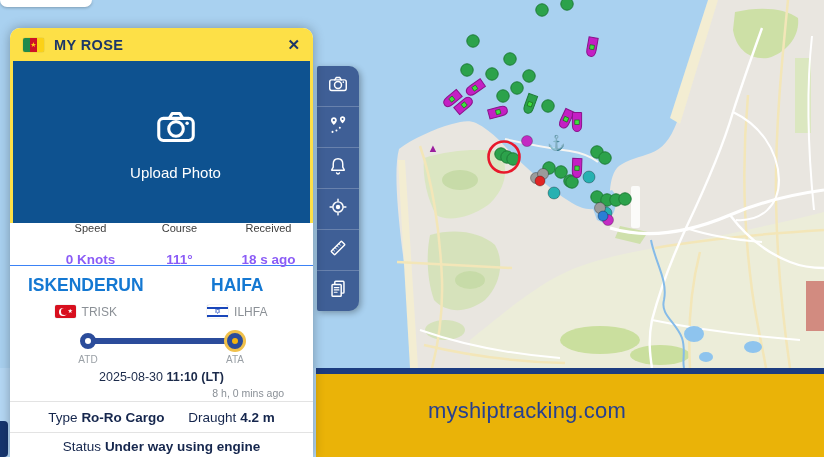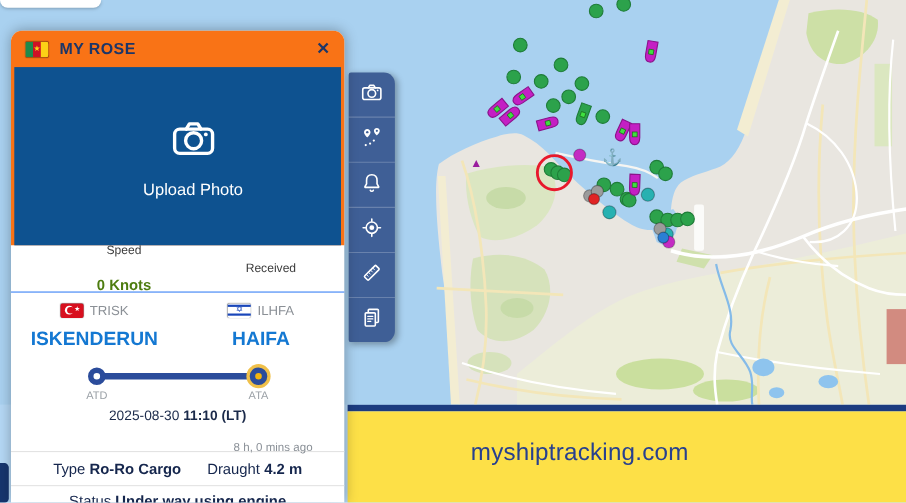--- a/index.html
+++ b/index.html
@@ -3,68 +3,68 @@
 <meta charset="utf-8">
 <style>
   html,body{margin:0;padding:0;}
   #screen{position:relative;width:824px;height:457px;background:#b5d8f5;overflow:hidden;
           font-family:"Liberation Sans",sans-serif;}
   
   #map{position:absolute;left:0;top:0;width:824px;height:368px;}
   #map svg{display:block;}
   
   #bottom-bar{position:absolute;left:316px;right:0;top:368px;height:6px;background:#1c3c80;}
-  #footer{position:absolute;left:316px;right:0;top:374px;bottom:0;background:#fde047;}
+  #footer{position:absolute;left:316px;right:0;top:374px;bottom:0;background:#eab308;}
   #brand{position:absolute;left:112px;top:24px;font-size:22px;color:#27408f;letter-spacing:.2px;}
   #top-left-widget{position:absolute;left:0;top:0;width:92px;height:7px;background:#fff;
                    border-radius:0 0 8px 8px;box-shadow:0 1px 3px rgba(0,0,0,.25);}
   #corner-widget{position:absolute;left:0;top:421px;width:8px;height:36px;background:#16356e;
                  border-radius:0 4px 4px 0;}
   
   #toolbar{position:absolute;left:317px;top:66px;width:42px;background:#3f5f96;
            border-radius:2px 10px 10px 2px;box-shadow:2px 2px 6px rgba(0,0,0,.3);}
   .tool-cell{height:40px;display:flex;align-items:center;justify-content:center;
              border-bottom:1px solid rgba(255,255,255,.22);cursor:pointer;}
   .tool-cell:last-child{border-bottom:none;}
   .tool-cell svg{stroke:#fff;fill:none;stroke-width:1.6;stroke-linecap:round;stroke-linejoin:round;}
   
   #panel{position:absolute;left:10px;top:28px;width:303px;height:429px;background:#fff;
          border-radius:10px 10px 0 0;box-shadow:0 0 12px rgba(0,0,0,.3);}
-  .panel-top{background:#f97316;border-radius:10px 10px 0 0;}
+  .panel-top{background:#fde047;border-radius:10px 10px 0 0;}
   .panel-header{height:33px;display:flex;align-items:center;padding:0 13px;}
   .panel-title{margin-left:10px;font-size:14.5px;font-weight:bold;color:#1c3668;letter-spacing:.4px;}
   .close-btn{margin-left:auto;font-size:15px;font-weight:bold;color:#1c3668;cursor:pointer;line-height:1;}
   .photo{height:162px;background:#0e5290;margin:0 3px;display:flex;flex-direction:column;
          align-items:center;justify-content:center;color:#fff;cursor:pointer;padding-left:28px;}
   .photo svg{stroke:#fff;fill:none;stroke-width:1.6;stroke-linecap:round;stroke-linejoin:round;}
   .photo-label{font-size:15px;margin-top:10px;}
   .stats{display:flex;height:42px;border-bottom:1px solid #3b82f6;align-items:center;padding-left:36px;}
   .stat-col{flex:1;text-align:center;}
   .stat-label{font-size:11px;color:#3c3c3c;}
-  .stat-value{font-size:13.5px;font-weight:bold;color:#4d7c0f;margin-top:18px;}
+  .stat-value{font-size:13.5px;font-weight:bold;color:#8b5cf6;margin-top:18px;}
   .route{position:relative;height:135px;}
   .halves{display:flex;}
   .half{flex:1;text-align:center;}
   .ports{padding-top:9px;}
   .port{font-size:17.5px;font-weight:bold;color:#1478d2;line-height:20px;cursor:pointer;}
   .flagrow{margin-top:9px;height:14px;}
   .flagline{display:inline-flex;align-items:center;gap:6px;}
   .port-code{font-size:12px;color:#8b9096;}
   .timeline{position:relative;height:26px;margin-top:10px;}
   .tl-line{position:absolute;left:78px;width:147px;top:10px;height:6px;background:#2b4c9b;border-radius:3px;}
   .tl-dot{position:absolute;top:5px;width:16px;height:16px;border-radius:50%;box-sizing:border-box;
           border:5px solid #2b4c9b;}
   .tl-start{left:70px;background:#fff;}
   .tl-end{left:217px;background:#f5b40d;box-shadow:0 0 0 3px #f0c04a;}
   .tl-labels{position:relative;height:12px;padding-left:44px;}
   .tl-label{position:absolute;width:40px;text-align:center;font-size:10px;color:#9aa0a6;}
   .tl-label.atd{left:58px;} .tl-label.ata{left:205px;}
   .dates{margin-top:4px;font-size:12.5px;color:#1b2a4a;}
   .dates b{font-weight:bold;}
-  .ago{margin-top:16px;font-size:10.5px;color:#8a9097;gap:44px;}
+  .ago{margin-top:3px;font-size:10.5px;color:#8a9097;gap:44px;}
   .detail-row{border-top:1px solid #e3e3e3;display:flex;align-items:center;
               padding:0 11px;font-size:13.5px;color:#15264d;justify-content:center;}
   .type-row{height:30px;}
   .status-row{height:26px;}
   .detail-left{width:140px;}
   .detail-row b{font-weight:bold;}
   
   .flag{position:relative;border-radius:2px;box-shadow:0 0 1px rgba(0,0,0,.45);flex:none;}
   .flag-cm{width:21px;height:14px;display:flex;overflow:hidden;border-radius:2px;}
   .flag-cm .s1{flex:1;background:#1f8a4c;} .flag-cm .s2{flex:1;background:#ce1126;position:relative;}
@@ -305,49 +305,54 @@
         <span class="photo-label">Upload Photo</span>
       </div>
     </div>
 
     <div class="stats">
       <div class="stat-col">
         <div class="stat-label">Speed</div>
         <div class="stat-value">0 Knots</div>
       </div>
       <div class="stat-col">
+        <div class="stat-label">Course</div>
+        <div class="stat-value">111°</div>
+      </div>
+      <div class="stat-col">
         <div class="stat-label">Received</div>
+        <div class="stat-value">18 s ago</div>
       </div>
     </div>
 
     <div class="route">
+      <div class="halves ports">
+        <div class="half"><span class="port">ISKENDERUN</span></div>
+        <div class="half"><span class="port">HAIFA</span></div>
+      </div>
       <div class="halves flagrow">
         <div class="half"><span class="flagline">
           <span class="flag flag-tr">
                 <span class="c1"></span>
                 <span class="c2"></span>
                 <span class="star">★</span>
               </span>
           <span class="port-code">TRISK</span>
             </span>
         </div>
         <div class="half"><span class="flagline">
           <span class="flag flag-il">
                 <span class="st top"></span>
                 <span class="magen">✡</span>
                 <span class="st bot"></span>
               </span>
           <span class="port-code">ILHFA</span>
             </span>
         </div>
       </div>
-      <div class="halves ports">
-        <div class="half"><span class="port">ISKENDERUN</span></div>
-        <div class="half"><span class="port">HAIFA</span></div>
-      </div>
       <div class="timeline">
         <div class="tl-line"></div>
         <div class="tl-dot tl-start"></div>
         <div class="tl-dot tl-end"></div>
       </div>
       <div class="tl-labels">
         <span class="tl-label atd">ATD</span>
         <span class="tl-label ata">ATA</span>
       </div>
       <div class="halves dates">

